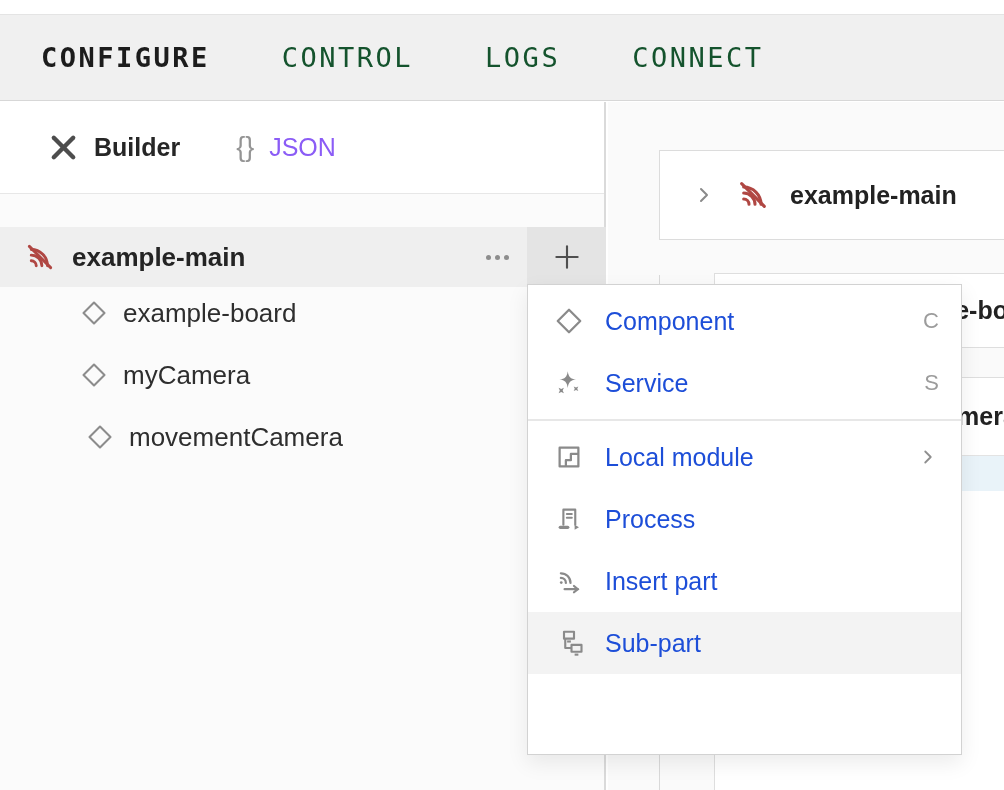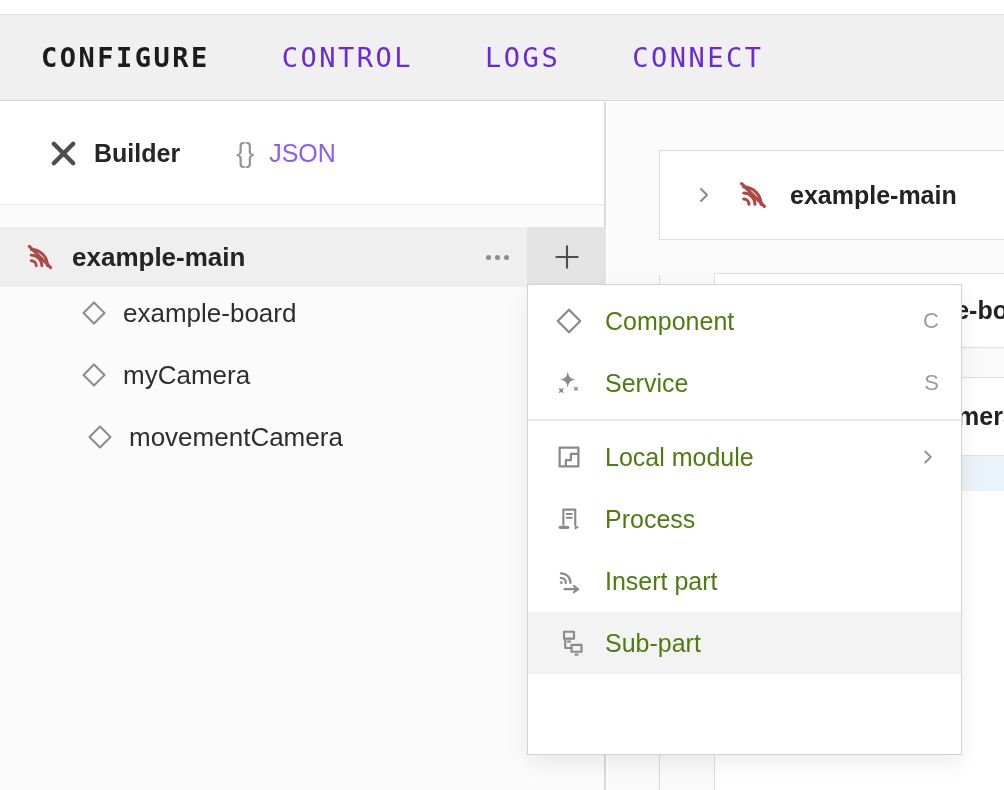--- a/index.html
+++ b/index.html
@@ -10,31 +10,31 @@
   }
 
   
   .navbar {
     position:absolute; left:0; top:14px; width:1004px; height:87px;
     background:#f0f0f0; border-top:1px solid #e4e4e4; border-bottom:1px solid #d7d7d7;
     display:flex; align-items:center; gap:72px; padding-left:41px;
   }
   .nav-tab {
     font-family:"DejaVu Sans Mono", monospace; font-size:27px; letter-spacing:2.5px;
-    color:#6d28d9; cursor:pointer; white-space:nowrap;
+    color:#14532d; cursor:pointer; white-space:nowrap;
   }
   .nav-tab.active { font-weight:700; color:#1c1c1c; }
 
   
   .left-panel {
     position:absolute; left:0; top:102px; width:606px; height:688px;
     background:#fbfbfb; border-right:2px solid #dadada; z-index:1;
   }
   .view-toolbar {
-    height:103px; background:#fff; border-bottom:1px solid #e7e7e7;
+    height:92px; background:#fff; border-bottom:1px solid #e7e7e7;
     display:flex; align-items:center; padding-left:48px;
   }
   .view-btn { display:flex; align-items:center; gap:15px; cursor:pointer; }
   .view-btn .vlabel { font-size:25px; color:#8b5cf6; }
   .view-btn.active .vlabel { color:#262626; font-weight:700; }
   .view-btn + .view-btn { margin-left:56px; }
   .braces { font-size:27px; color:#949494; font-weight:400; }
 
   .tree-root-row {
     position:absolute; left:0; top:125px; width:606px; height:60px;
@@ -85,21 +85,21 @@
     position:absolute; left:527px; top:284px; width:435px; height:471px;
     background:#fff; border:1px solid #d2d2d2; box-shadow:0 8px 20px rgba(0,0,0,.08);
     z-index:10; display:flex; flex-direction:column;
   }
   .menu-group { padding:5px 0; }
   .menu-divider { height:1px; background:#e7e7e7; }
   .menu-item {
     height:62px; display:flex; align-items:center; padding:0 22px 0 24px; gap:19px; cursor:pointer;
   }
   .menu-item .micon { width:34px; display:flex; justify-content:center; }
-  .menu-item .mlabel { font-size:25px; color:#4d7c0f; white-space:nowrap; }
+  .menu-item .mlabel { font-size:25px; color:#1d4ed8; white-space:nowrap; }
   .menu-item .mshortcut { margin-left:auto; font-size:22px; color:#9c9c9c; }
   .menu-item .msub { margin-left:auto; display:flex; }
   .menu-item.highlighted { background:#f3f3f3; }
 
   svg { display:block; }
 </style>
 </head>
 <body>
 
 <div id="app">

